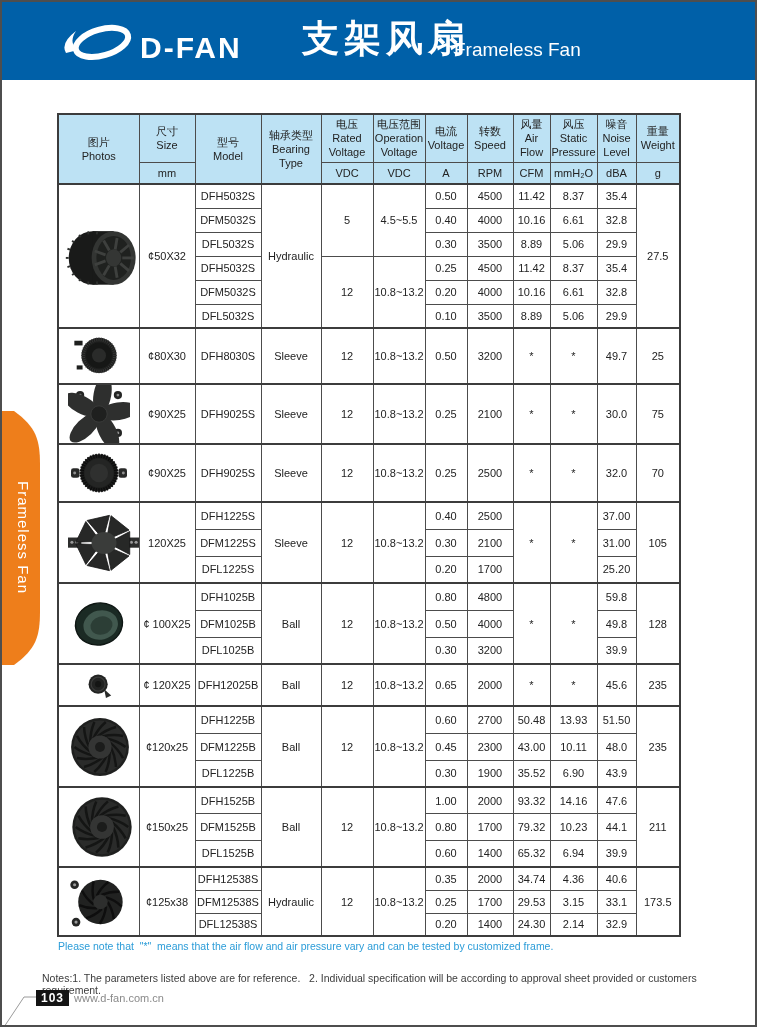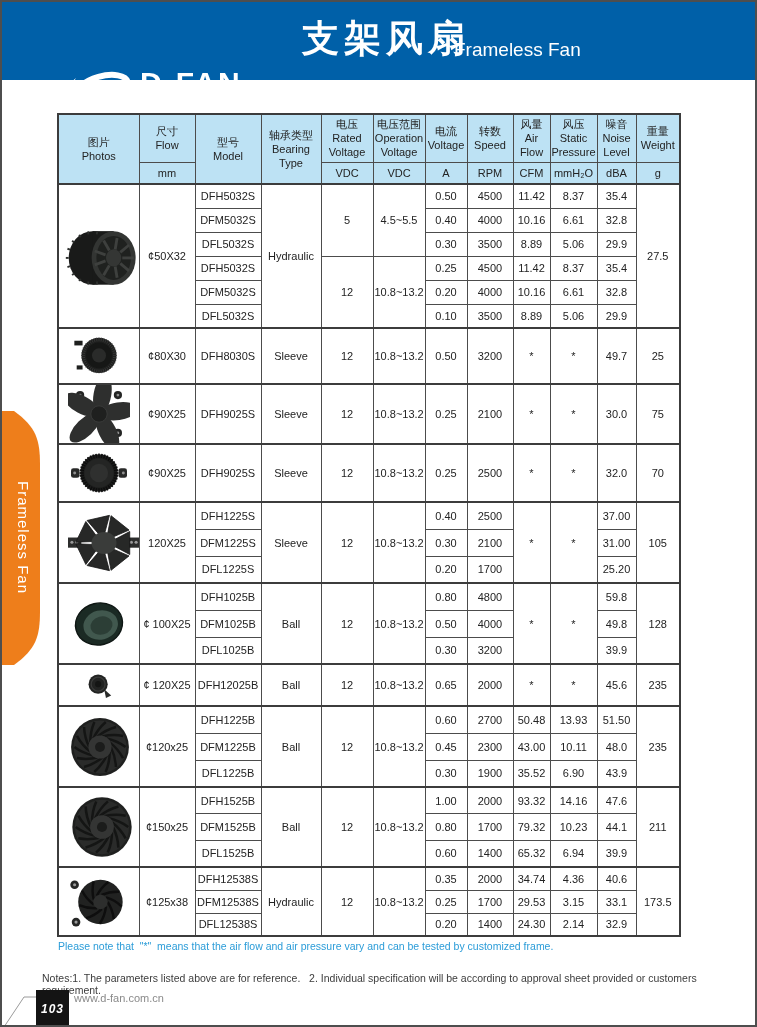--- a/index.html
+++ b/index.html
@@ -10,21 +10,21 @@
   }
   .page {
     position:absolute; inset:0;
     border:2px solid #4e4e4e; background:#fff; overflow:hidden;
   }
   
   .topbar {
     position:absolute; left:0; top:0; right:0; height:78px;
     background:#0060a8;
   }
-  .logo { position:absolute; left:60px; top:17px; display:flex; align-items:flex-start;margin-top:47px; }
+  .logo { position:absolute; left:60px; top:17px; display:flex; align-items:flex-end; }
   .logo svg { display:block; }
   .brand-name {
     color:#fff; font-size:30px; font-weight:bold; letter-spacing:2px;
     margin-left:2px;
   }
   .title-cn {
     position:absolute; left:300px; top:12px; color:#fff;
     font-size:37px; letter-spacing:5px; font-weight:700;
   }
   .title-en {
@@ -57,21 +57,21 @@
     position:absolute; left:56px; top:938px; width:640px;
     color:#2b9cd8; font-size:10.5px; white-space:pre-wrap;
   }
   .notes {
     position:absolute; left:40px; top:970px; width:700px;
     color:#3c3c3c; font-size:10.5px; white-space:pre-wrap;
   }
   .corner-svg { position:absolute; left:0; top:983px; }
   .pagenum {
     position:absolute; left:34px; top:988px; background:#141414; color:#fff;
-    font-size:12px; font-weight:bold; padding:12px 5px; letter-spacing:1px;font-style:italic;
+    font-size:12px; font-weight:bold; padding:1px 5px; letter-spacing:1px;
   }
   .website {
     position:absolute; left:72px; top:990px; color:#8a8a8a; font-size:11px;
   }
 </style>
 </head>
 <body>
 
 <div class="page">
 
@@ -112,21 +112,21 @@
         <col style="width: 44px;">
       </colgroup>
       <thead>
         <tr style="height: 48px;">
           <th rowspan="2">
             <div>图片</div>
             <div>Photos</div>
           </th>
           <th>
             <div>尺寸</div>
-            <div>Flow</div>
+            <div>Size</div>
           </th>
           <th rowspan="2">
             <div>型号</div>
             <div>Model</div>
           </th>
           <th rowspan="2">
             <div>轴承类型</div>
             <div>Bearing Type</div>
           </th>
           <th>

